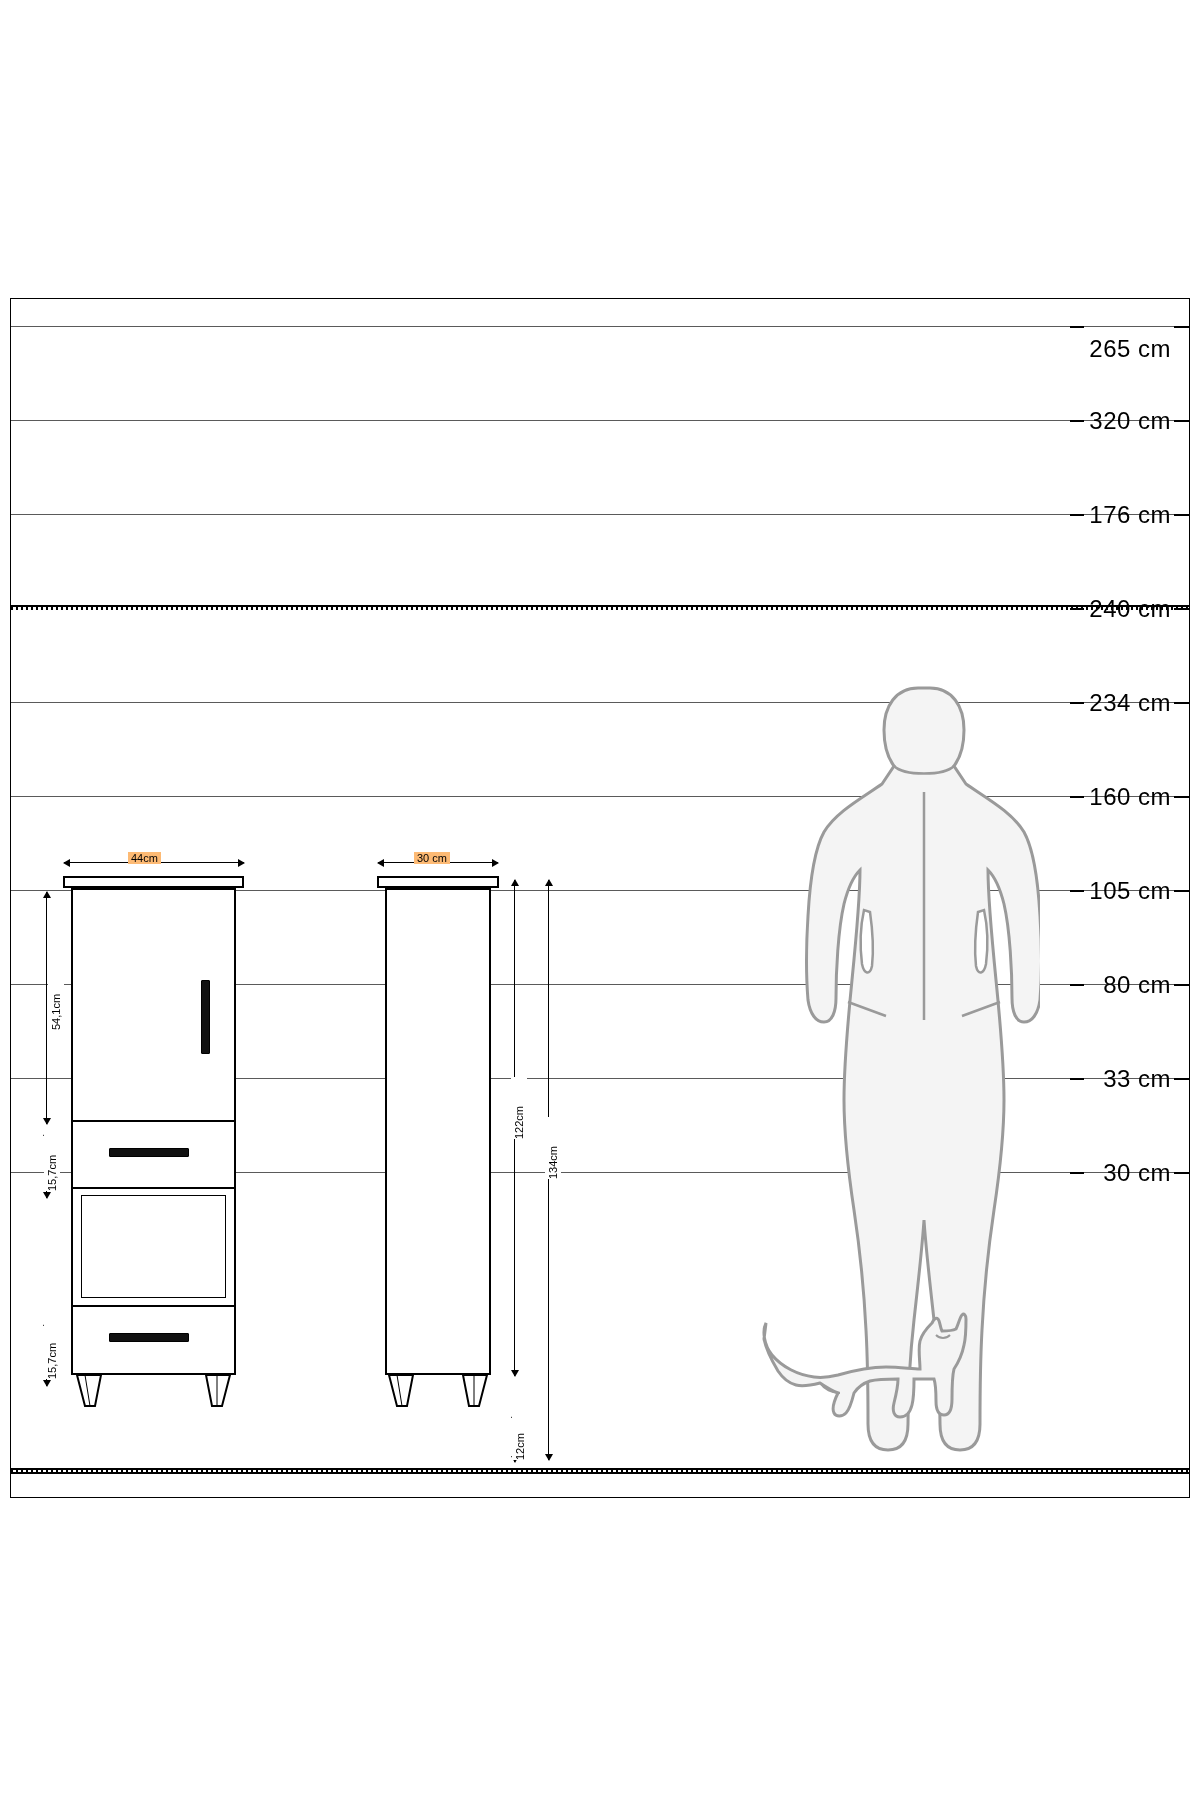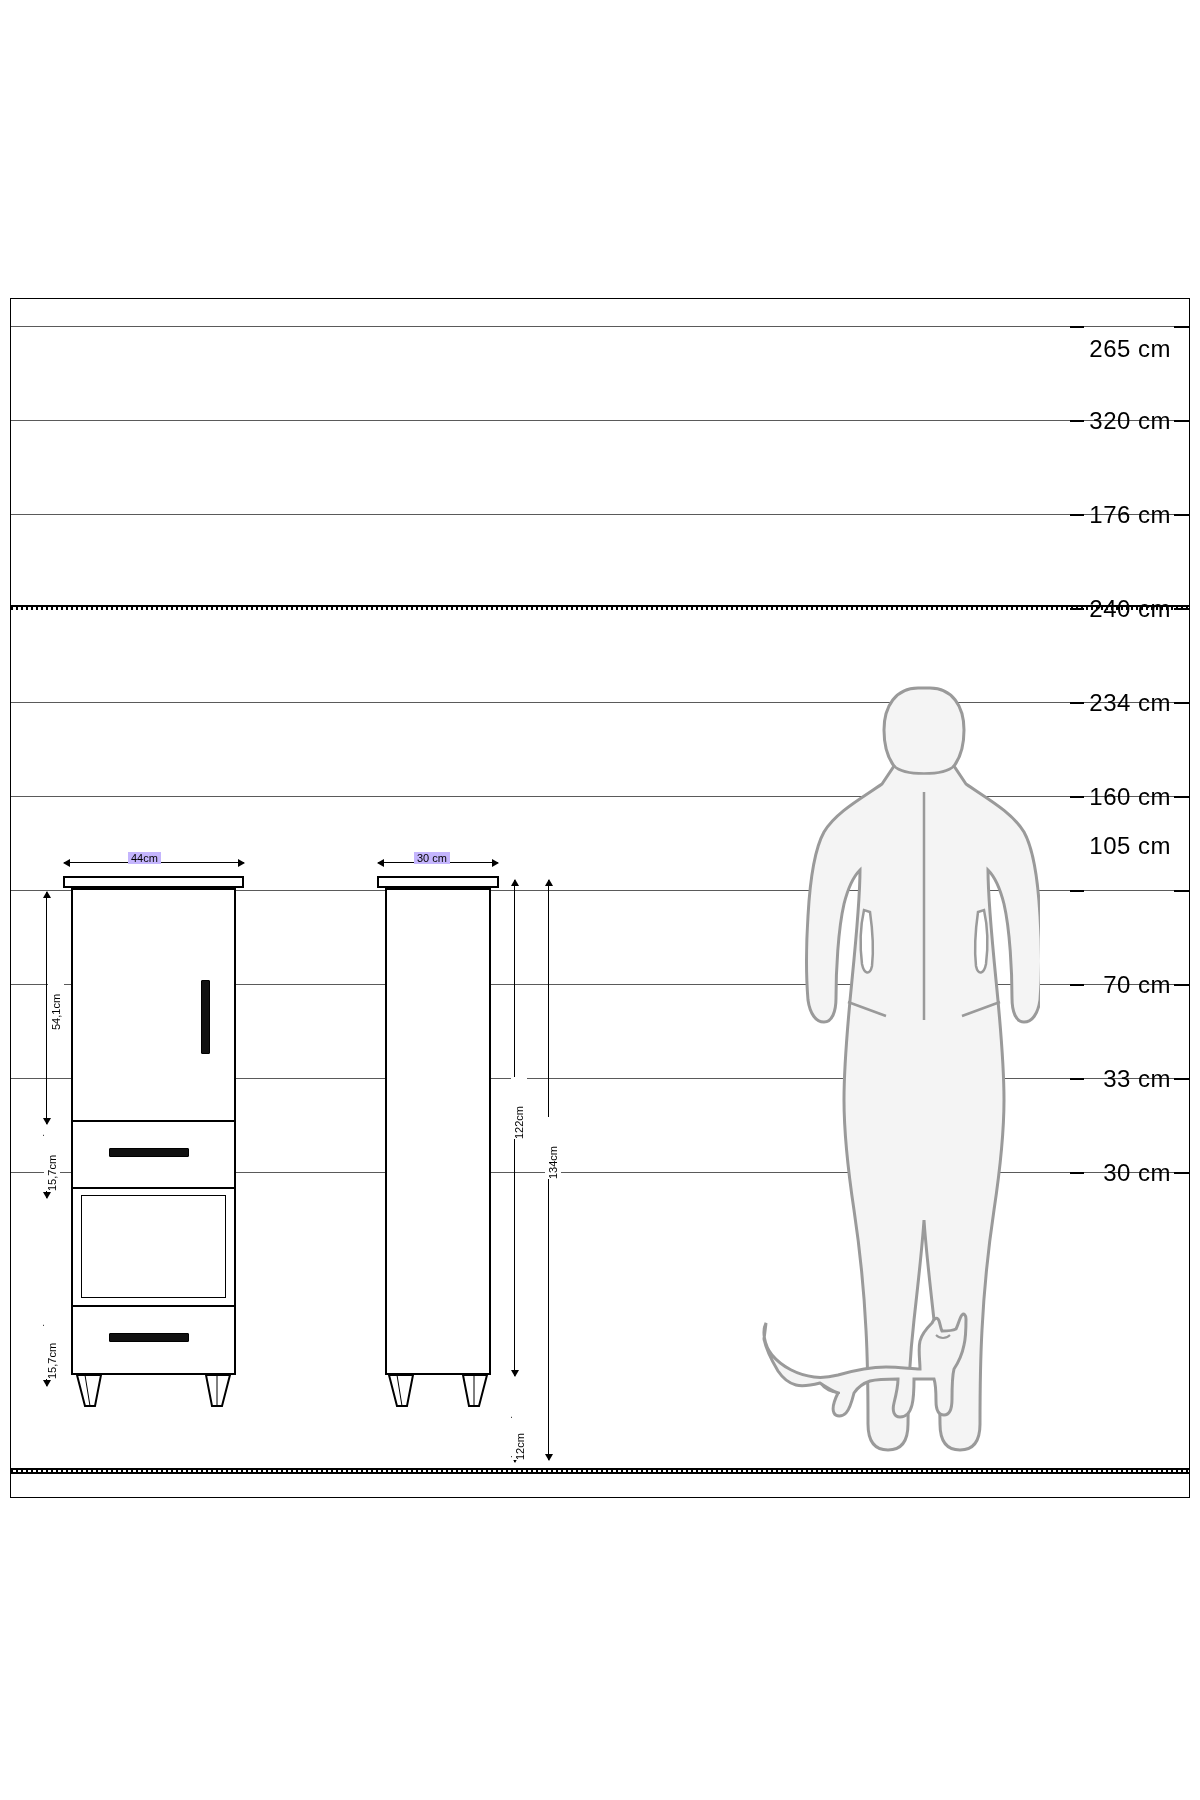--- a/index.html
+++ b/index.html
@@ -203,21 +203,21 @@
     border-bottom: 7px solid #000;
   }
   .dim-v::after {
     bottom: -1px;
     border-top: 7px solid #000;
   }
   .dim-label-h {
     position: absolute;
     font-size: 11px;
     color: #000;
-    background: #c4b5fd;
+    background: #fdba74;
     padding: 0 3px;
     white-space: nowrap;
   }
   .dim-label-v {
     position: absolute;
     font-size: 11px;
     color: #000;
     background: #fff;
     padding: 2px 0;
     white-space: nowrap;
@@ -277,25 +277,25 @@
   <div class="tick-dash" style="left:1174px; top:608px; width:16px;"></div>
 
   <div class="scale-label" style="left:1085px; top:689px; width:86px;">234 cm</div>
   <div class="tick-dash" style="left:1070px; top:702px;"></div>
   <div class="tick-dash" style="left:1174px; top:702px; width:16px;"></div>
 
   <div class="scale-label" style="left:1085px; top:783px; width:86px;">160 cm</div>
   <div class="tick-dash" style="left:1070px; top:796px;"></div>
   <div class="tick-dash" style="left:1174px; top:796px; width:16px;"></div>
 
-  <div class="scale-label" style="left:1085px; top:832px; width:86px;">105 cm</div>
+  <div class="scale-label" style="left:1085px; top:877px; width:86px;">105 cm</div>
   <div class="tick-dash" style="left:1070px; top:890px;"></div>
   <div class="tick-dash" style="left:1174px; top:890px; width:16px;"></div>
 
-  <div class="scale-label" style="left:1085px; top:971px; width:86px;">70 cm</div>
+  <div class="scale-label" style="left:1085px; top:971px; width:86px;">80 cm</div>
   <div class="tick-dash" style="left:1070px; top:984px;"></div>
   <div class="tick-dash" style="left:1174px; top:984px; width:16px;"></div>
 
   <div class="scale-label" style="left:1085px; top:1065px; width:86px;">33 cm</div>
   <div class="tick-dash" style="left:1070px; top:1078px;"></div>
   <div class="tick-dash" style="left:1174px; top:1078px; width:16px;"></div>
 
   <div class="scale-label" style="left:1085px; top:1159px; width:86px;">30 cm</div>
   <div class="tick-dash" style="left:1070px; top:1172px;"></div>
   <div class="tick-dash" style="left:1174px; top:1172px; width:16px;"></div>

